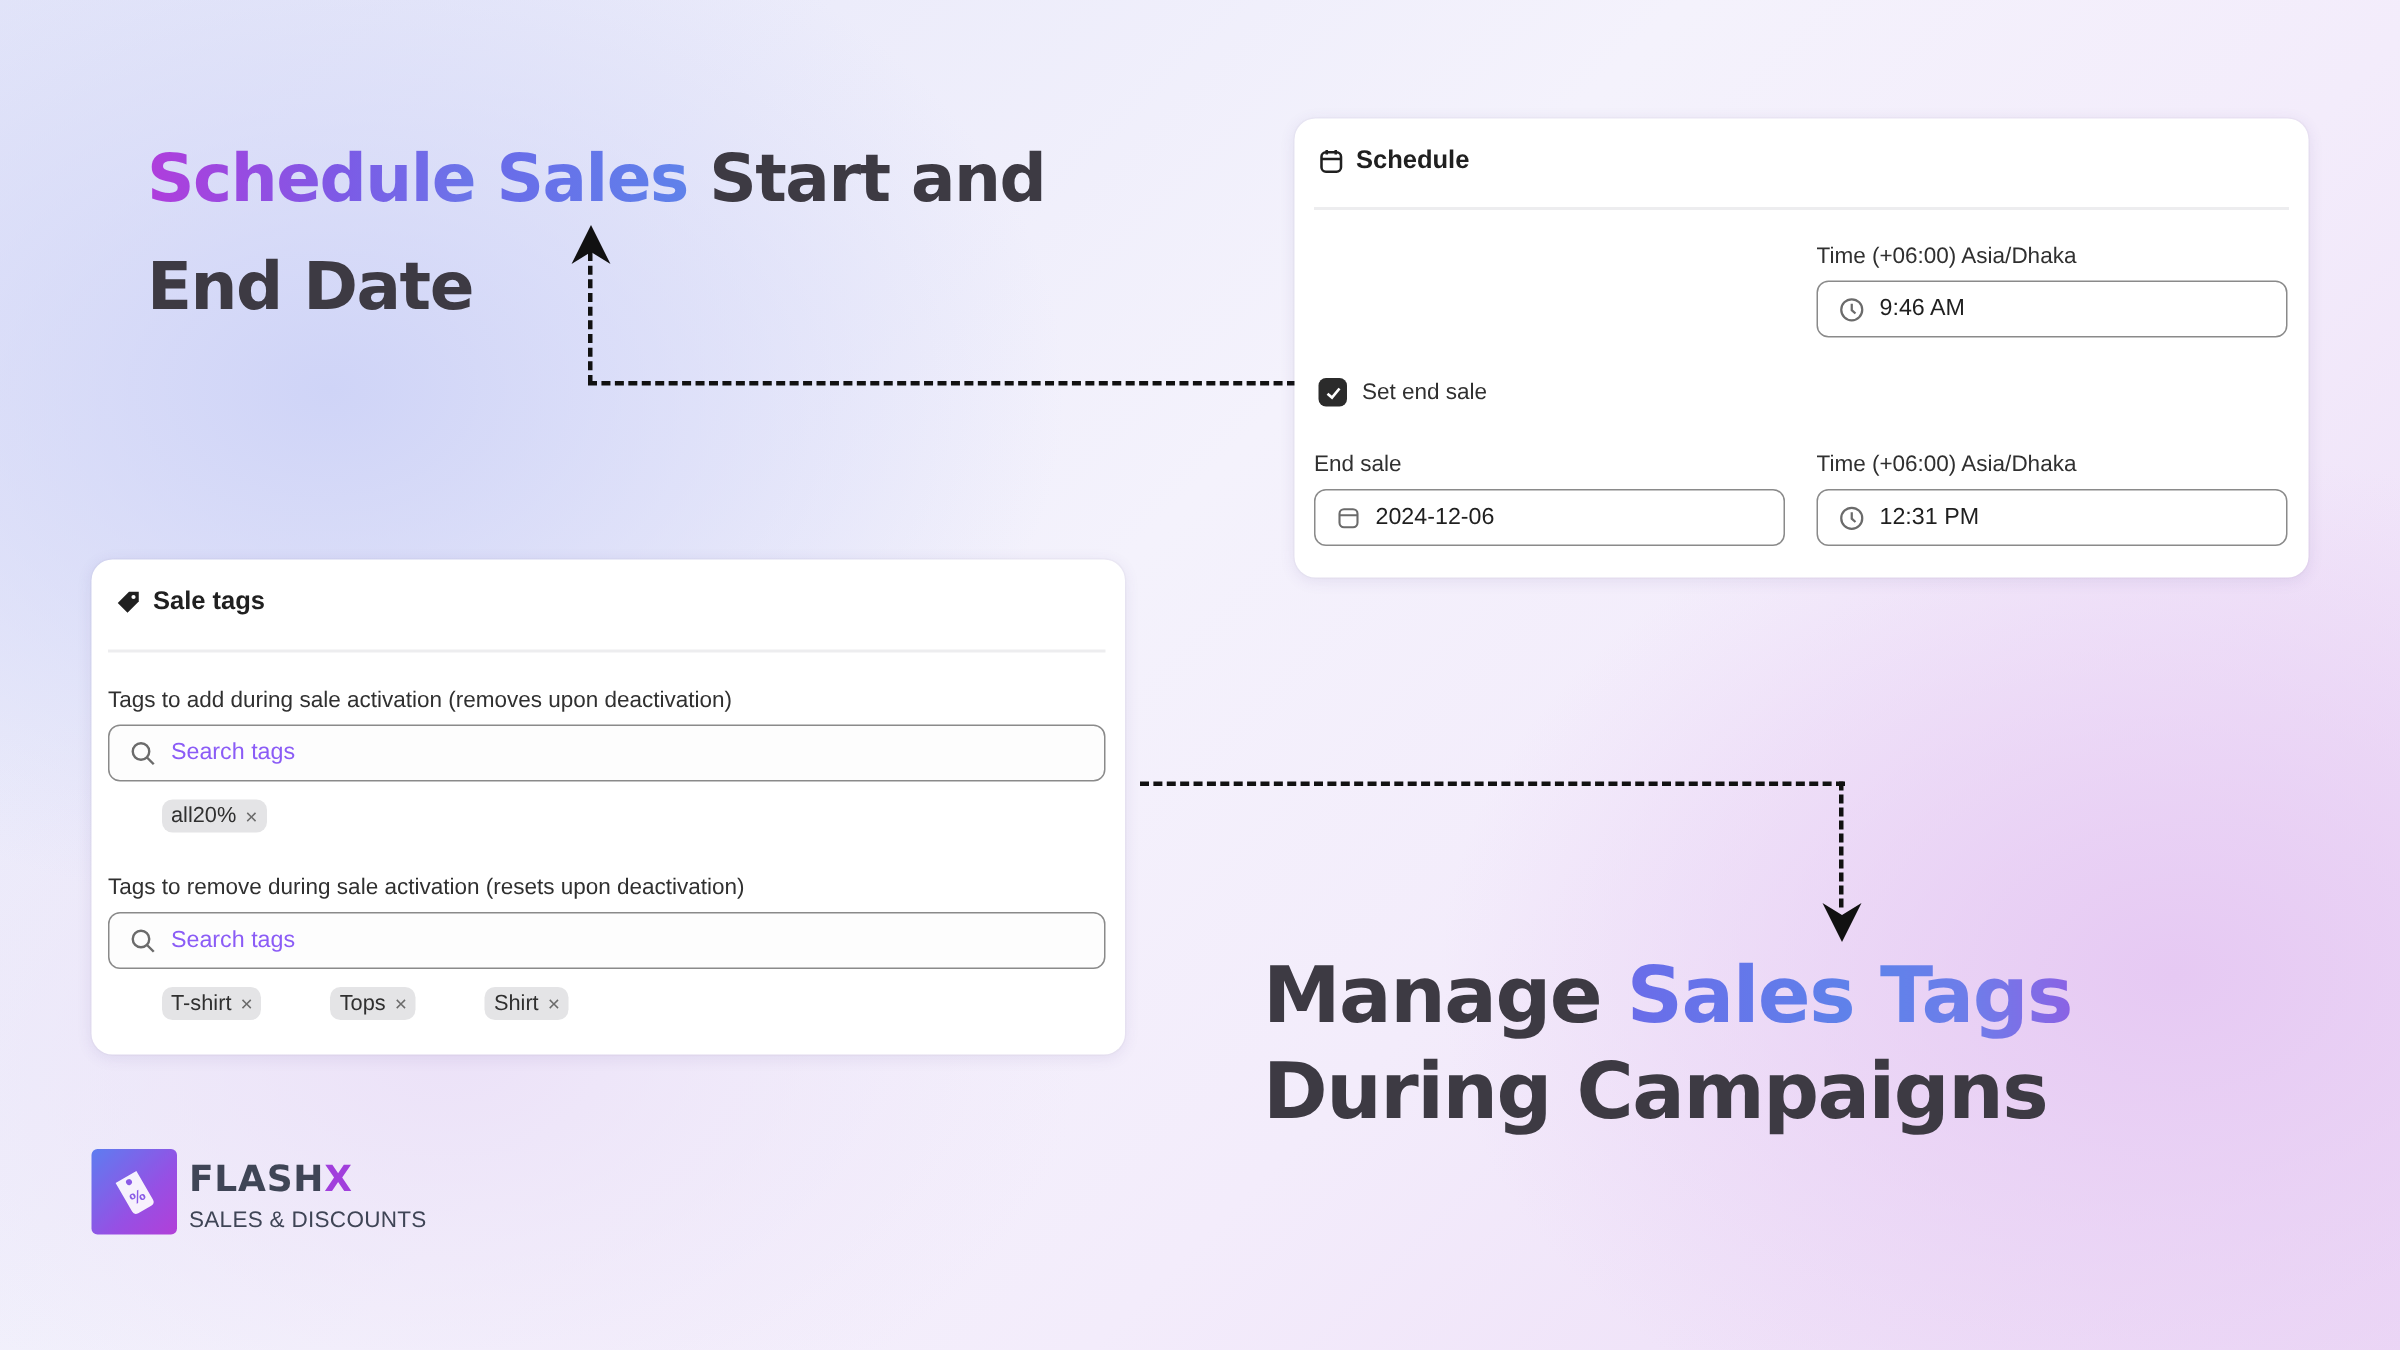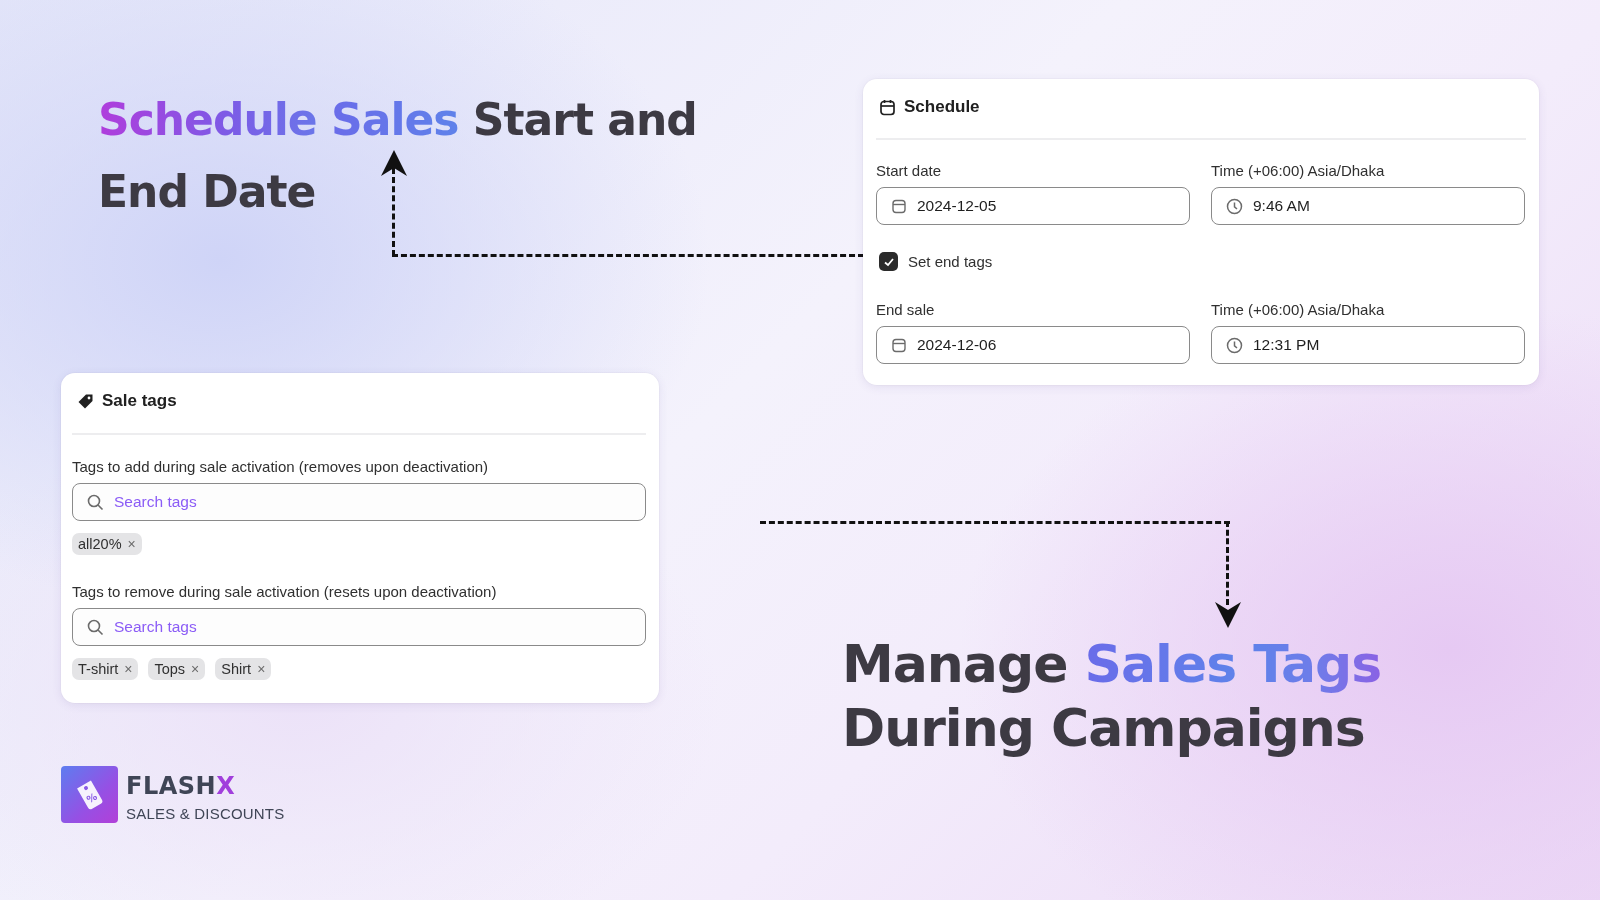--- a/index.html
+++ b/index.html
@@ -61,30 +61,30 @@
   #schedule .divider { position: absolute; left: 13px; right: 13px; top: 59px; }
   .sched-col { position: absolute; width: 314px; }
   .sched-col .label { margin-bottom: 8px; }
   .checkbox-row { position: absolute; left: 16px; top: 173px; display: flex; align-items: center; gap: 10px; font-size: 15px; color: #303030; }
   .checkbox {
     width: 19px; height: 19px; border-radius: 5px; background: #2b2b2b;
     display: flex; align-items: center; justify-content: center;
   }
 
   
-  #saletags { left: 61px; top: 373px; width: 598px; height: 330px; }
+  #saletags { left: 61px; top: 373px; width: 689px; height: 330px; }
   #saletags .card-title { position: absolute; left: 16px; top: 18px; }
   #saletags .divider { position: absolute; left: 11px; right: 13px; top: 60px; }
   .tag-section { position: absolute; left: 11px; right: 13px; }
   .tag-section .label { margin-bottom: 8px; }
   .chips { display: flex; gap: 10px; margin-top: 12px; }
   .chip {
     display: inline-flex; align-items: center; gap: 6px;
     background: #e4e4e6; border-radius: 7px; padding: 3px 6px;
-    font-size: 14.5px; color: #303030;
+    font-size: 14.5px; color: #303030; margin-left: 36px;
   }
   .chip .x { font-size: 14px; color: #6b6b6b; line-height: 1; }
 
   
   .dash-h { position: absolute; height: 0; border-top: 3px dashed #111; }
   .dash-v { position: absolute; width: 0; border-left: 3px dashed #111; }
   .arrow { position: absolute; width: 0; height: 0; }
 
   
   #logo { position: absolute; left: 61px; top: 766px; display: flex; align-items: center; gap: 8px; }
@@ -132,52 +132,40 @@
           <rect x="2" y="2.5" width="13" height="13" rx="3" fill="none" stroke="#202020" stroke-width="1.7"></rect>
           <line x1="2" y1="7" x2="15" y2="7" stroke="#202020" stroke-width="1.7"></line>
           <line x1="5.5" y1="1" x2="5.5" y2="4" stroke="#202020" stroke-width="1.7"></line>
           <line x1="11.5" y1="1" x2="11.5" y2="4" stroke="#202020" stroke-width="1.7"></line>
         </svg>
     </span>
     <span>Schedule</span>
   </div>
   <div class="divider"></div>
 
-  <div class="sched-col" style="left:13px; top:83px;">
-    <div class="label">Start date</div>
-    <div class="field">
-      <span class="icon">
-        <svg width="16" height="16" viewBox="0 0 16 16">
-            <rect x="2" y="2.5" width="12" height="12" rx="3" fill="none" stroke="#6b6b6b" stroke-width="1.4"></rect>
-            <line x1="2" y1="6.5" x2="14" y2="6.5" stroke="#6b6b6b" stroke-width="1.4"></line>
-          </svg>
-      </span>
-      <span>2024-12-05</span>
-    </div>
-  </div>
   <div class="sched-col" style="left:348px; top:83px;">
     <div class="label">Time (+06:00) Asia/Dhaka</div>
     <div class="field">
       <span class="icon">
         <svg width="17" height="17" viewBox="0 0 17 17">
             <circle cx="8.5" cy="8.5" r="7" fill="none" stroke="#6b6b6b" stroke-width="1.5"></circle>
             <path d="M8.5 4.5 V8.8 L11 11" fill="none" stroke="#6b6b6b" stroke-width="1.5"></path>
           </svg>
       </span>
       <span>9:46 AM</span>
     </div>
   </div>
 
   <div class="checkbox-row">
     <span class="checkbox">
       <svg width="12" height="12" viewBox="0 0 12 12">
           <path d="M2 6.5 L5 9 L10 3" fill="none" stroke="#fff" stroke-width="1.8"></path>
         </svg>
     </span>
-    <span>Set end tags</span>
+    <span>Set end sale</span>
   </div>
 
   <div class="sched-col" style="left:13px; top:222px;">
     <div class="label">End sale</div>
     <div class="field">
       <span class="icon">
         <svg width="16" height="16" viewBox="0 0 16 16">
             <rect x="2" y="2.5" width="12" height="12" rx="3" fill="none" stroke="#6b6b6b" stroke-width="1.4"></rect>
             <line x1="2" y1="6.5" x2="14" y2="6.5" stroke="#6b6b6b" stroke-width="1.4"></line>
           </svg>

